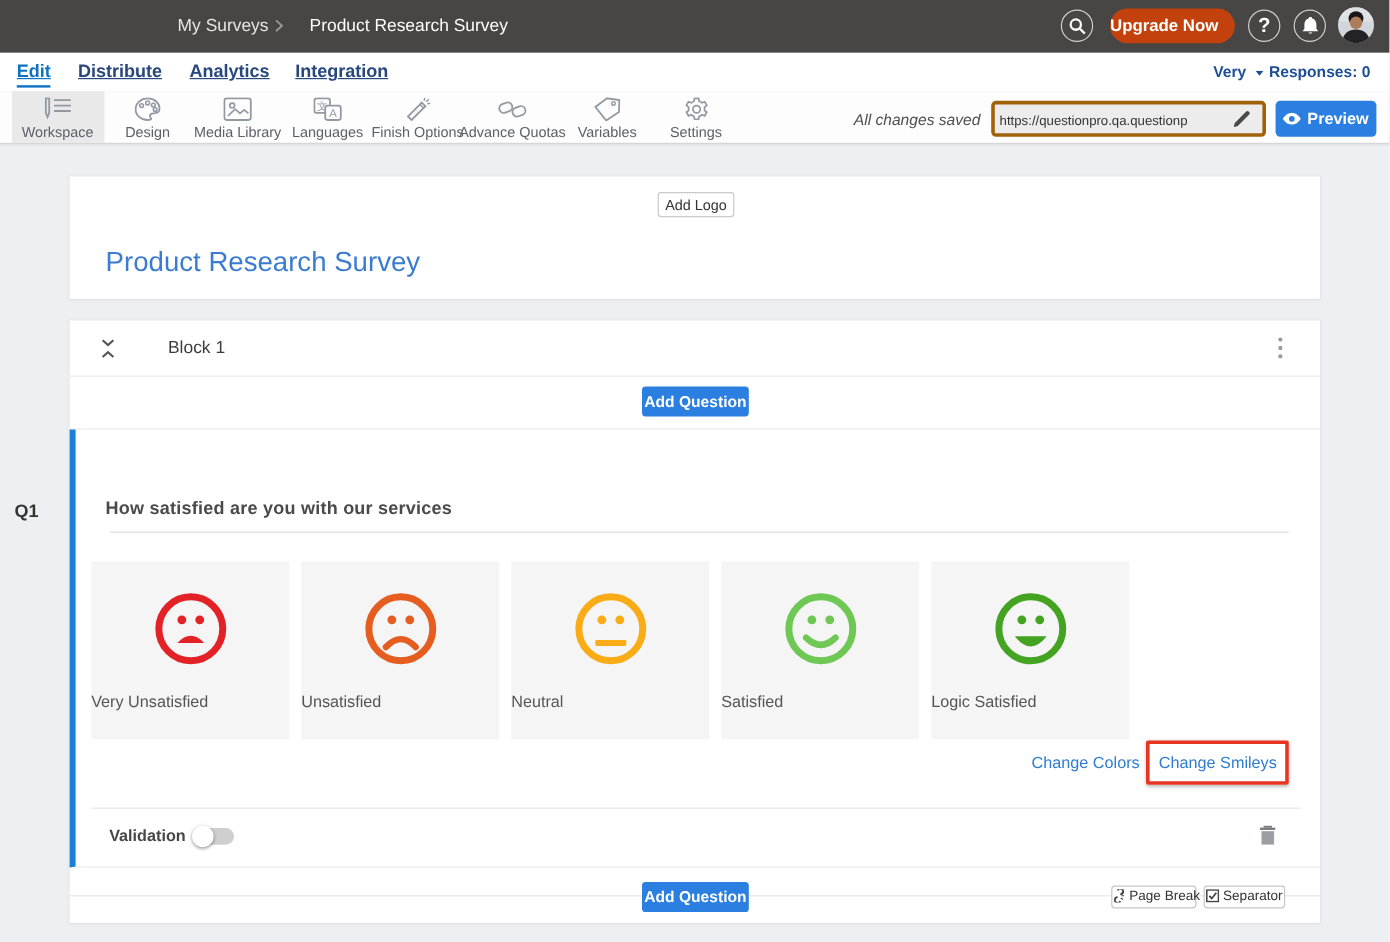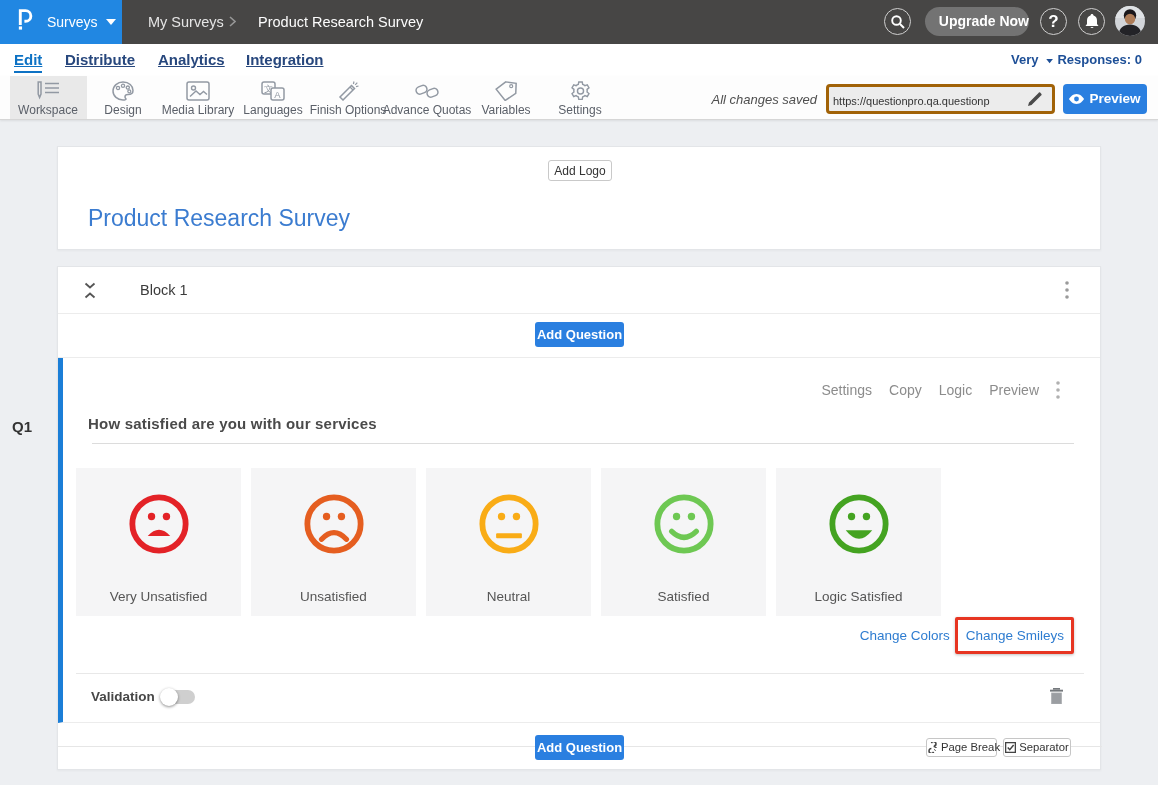--- a/index.html
+++ b/index.html
@@ -6,21 +6,21 @@
 html,body { width:1158px; height:785px; overflow:hidden; }
 body { font-family:"Liberation Sans", sans-serif; background:#edeff2; position:relative; }
 
 
 .topbar { position:absolute; left:0; top:0; width:1158px; height:44px; background:#474645; }
 .logobox { position:absolute; left:0; top:0; width:122px; height:44px; background:#2187e2; color:#fff; }
 .logobox .brand { position:absolute; left:47px; top:14px; font-size:14px; color:#fff; }
 .crumb1 { position:absolute; left:148px; top:14px; font-size:14.5px; color:#e5e5e5; }
 .crumb2 { position:absolute; left:258px; top:14px; font-size:14.5px; color:#fdfdfd; }
 .circbtn { position:absolute; top:8px; width:27px; height:27px; border:1px solid #cfcfcf; border-radius:50%; color:#fff; text-align:center; }
-.upgrade { position:absolute; left:925px; top:7px; width:104px; height:29px; background:#737373; border-radius:15px; color:#fff; font-size:14px; font-weight:bold; text-align:right; line-height:29px; }
+.upgrade { position:absolute; left:925px; top:7px; width:104px; height:29px; background:#c2410c; border-radius:15px; color:#fff; font-size:14px; font-weight:bold; text-align:left; line-height:29px; }
 
 
 .tabbar { position:absolute; left:0; top:44px; width:1158px; height:32px; background:#fff; }
 .tab { position:absolute; top:7px; font-size:15px; font-weight:bold; color:#27477d; white-space:nowrap;text-decoration:underline; }
 .tab.active { color:#0d72c4; border-bottom:2px solid #0d72c4; padding-bottom:3px; }
 .tools { position:absolute; top:8px; font-size:13px; font-weight:bold; color:#1d4f97; white-space:nowrap; }
 
 
 .toolbar { position:absolute; left:0; top:76px; width:1158px; height:44px; background:#fdfdfd; border-bottom:1px solid #d6d6d6; box-shadow:0 1px 2px rgba(0,0,0,0.08); }
 .tbhl { position:absolute; left:10px; top:0; width:77px; height:43px; background:#e9e9e9; }
@@ -41,21 +41,21 @@
 .addqrow1 { position:absolute; left:0; top:47px; width:100%; height:44px; border-bottom:1px solid #ececec; }
 .addqbtn { position:absolute; background:#2a7fe0; border-radius:3px; color:#fff; font-size:13px; font-weight:bold; text-align:center; }
 .qarea { position:absolute; left:0; top:91px; width:100%; height:365px; border-left:5px solid #1b7ed7; border-bottom:1px solid #ececec; }
 .qtoolbar { position:absolute; top:23px; right:40px; font-size:14px; color:#8c8c8c; }
 .qtoolbar span { margin-left:17px; }
 .qtitle { position:absolute; left:25px; top:57px; font-size:15px; font-weight:bold; color:#4a4a4a; letter-spacing:0.2px; }
 .qhr { position:absolute; left:29px; top:85px; width:982px; height:1px; background:#dcdcdc; }
 .smrow { position:absolute; left:13px; top:110px; }
 .smcard { position:absolute; top:0; width:165px; height:148px; background:#f5f5f6; }
 .smcard svg { display:block; margin:25px auto 0 auto; }
-.smlabel { text-align:center; margin-top:34px; font-size:13.5px; color:#555; }
+.smlabel { margin-top:22px; font-size:13.5px; color:#555; }
 .chlinks { position:absolute; top:270px; right:36px; font-size:13.5px; color:#2e7cd0; }
 .redbox { position:absolute; top:259px; right:26px; width:119px; height:37px; border:3px solid #e73522; border-radius:2px; box-shadow:0 1px 3px rgba(0,0,0,0.25); }
 .valhr { position:absolute; left:13px; top:315px; width:1008px; height:1px; background:#e8e8e8; }
 .valrow { position:absolute; left:28px; top:331px; font-size:13.5px; font-weight:bold; color:#474747; }
 .bottomrow { position:absolute; left:0; top:456px; width:100%; height:48px; }
 .bothr { position:absolute; left:0px; top:23px; width:1044px; height:1px; background:#e6e6e6; }
 .smallbtn { position:absolute; top:15px; height:19px; border:1px solid #c6c6c6; border-radius:3px; background:#fff; font-size:11.3px; color:#333; line-height:17px; text-align:center; white-space:nowrap; }
 
 .q1label { position:absolute; left:12px; top:418px; font-size:15px; font-weight:bold; color:#333; }
 
@@ -63,30 +63,20 @@
 .toggle { position:absolute; left:69px; top:0px; width:35px; height:16px; }
 .toggle .track { position:absolute; left:4px; top:1px; width:31px; height:14px; background:#cfcfcf; border-radius:7px; }
 .toggle .knob { position:absolute; left:0px; top:-1px; width:18px; height:18px; background:#fff; border-radius:50%; box-shadow:0 1px 3px rgba(0,0,0,0.45); }
 
 .vdots { display:inline-block; vertical-align:middle; }
 </style>
 </head>
 <body>
 
 <div class="topbar">
-  <div class="logobox">
-    <svg style="position:absolute;left:18px;top:8px" width="15" height="23" viewBox="0 0 15 23">
-      <path d="M2.3 17 V2.6 H7.5 A5.35 5.35 0 0 1 7.5 13.3 H6.4" fill="none" stroke="#fff" stroke-width="2.9"></path>
-      <rect x="0.85" y="18.4" width="3.2" height="3.2" fill="#fff"></rect>
-    </svg>
-    <span class="brand">Surveys</span>
-    <svg style="position:absolute;left:106px;top:19px" width="10" height="6" viewBox="0 0 10 6">
-        <path d="M0 0 L10 0 L5 6 Z" fill="#fff"></path>
-      </svg>
-  </div>
   <span class="crumb1">My Surveys</span>
   <svg style="position:absolute;left:229px;top:16px" width="7" height="11" viewBox="0 0 7 11">
       <path d="M1 1 L6 5.5 L1 10" fill="none" stroke="#979797" stroke-width="1.6"></path>
     </svg>
   <span class="crumb2">Product Research Survey</span>
   <div class="circbtn" style="left:884px;">
     <svg width="14" height="14" viewBox="0 0 14 14" style="margin-top:6px">
         <circle cx="5.5" cy="5.5" r="4.3" fill="none" stroke="#fff" stroke-width="1.9"></circle>
         <line x1="9" y1="9" x2="13" y2="13" stroke="#fff" stroke-width="1.9"></line>
       </svg>
@@ -220,25 +210,20 @@
     <svg style="position:absolute;right:31px;top:14px" width="4" height="18" viewBox="0 0 4 18">
         <circle cx="2" cy="2" r="1.8" fill="#9a9a9a"></circle>
         <circle cx="2" cy="9" r="1.8" fill="#9a9a9a"></circle>
         <circle cx="2" cy="16" r="1.8" fill="#9a9a9a"></circle>
       </svg>
   </div>
   <div class="addqrow1">
     <div class="addqbtn" style="left:477px; top:8px; width:89px; height:25px; line-height:25px;">Add Question</div>
   </div>
   <div class="qarea">
-    <div class="qtoolbar"><span style="margin-left:0">Settings</span><span>Copy</span><span>Logic</span><span>Preview</span><span class="vdots"><svg width="4" height="18" viewBox="0 0 4 18">
-            <circle cx="2" cy="2" r="1.8" fill="#b0b0b0"></circle>
-            <circle cx="2" cy="9" r="1.8" fill="#b0b0b0"></circle>
-            <circle cx="2" cy="16" r="1.8" fill="#b0b0b0"></circle>
-          </svg></span></div>
     <div class="qtitle">How satisfied are you with our services</div>
     <div class="qhr"></div>
     <div class="smrow">
       <div class="smcard" style="left:0px;">
         <svg width="62" height="62" viewBox="0 0 64 64">
             <circle cx="32" cy="32" r="27.5" fill="none" stroke="#e32227" stroke-width="6"></circle>
             <circle cx="24.3" cy="24.3" r="3.8" fill="#e32227"></circle>
             <circle cx="39.7" cy="24.3" r="3.8" fill="#e32227"></circle>
             <path d="M20.4 44.3 Q32 31.7 43.6 44.3 Z" fill="#e32227"></path>
           </svg>

